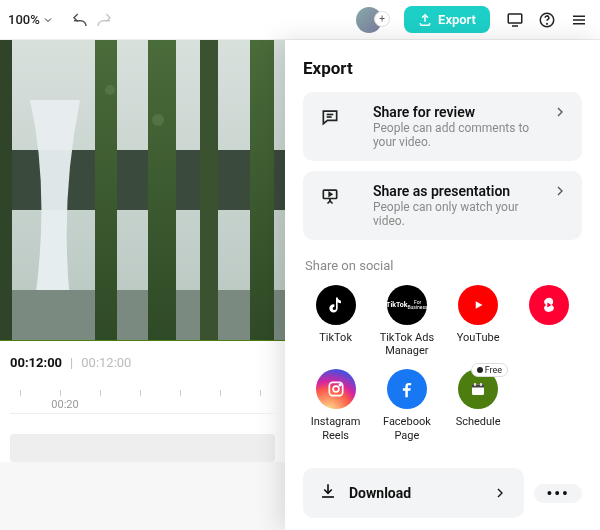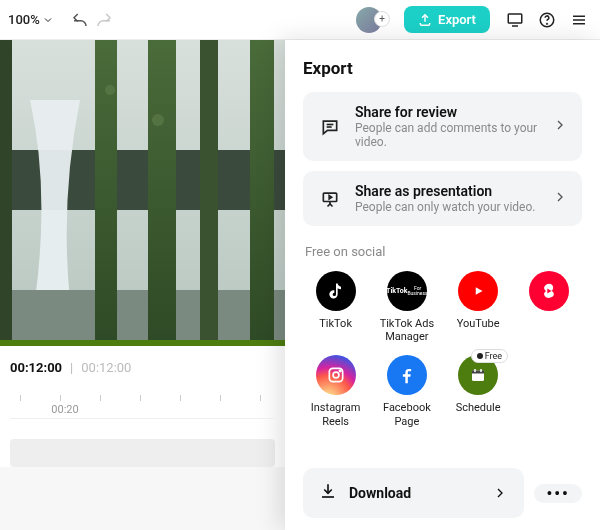--- a/index.html
+++ b/index.html
@@ -18,34 +18,34 @@
   .avatar-add { position: absolute; right: -8px; top: 4px; width: 16px; height: 16px; border-radius: 50%; background: #fff; border: 1px solid #ddd; font-size: 10px; line-height: 14px; text-align: center; color: #555; }
   .export-btn { display: flex; align-items: center; background: #1cd0c7; color: #fff; font-weight: 600; font-size: 13px; border-radius: 8px; padding: 6px 14px; margin: 0 6px 0 16px; cursor: pointer; }
   .export-btn svg { margin-right: 6px; }
   .right-ic { width: 26px; height: 26px; display: flex; align-items: center; justify-content: center; color: #222; cursor: pointer; margin-left: 6px; }
 
   
   .main { display: flex; height: calc(100% - 40px); }
   .left { width: 285px; display: flex; flex-direction: column; }
   .canvas { height: 300px; background: #fff; display: flex; align-items: center; justify-content: center; overflow: hidden; }
   .video-ph { width: 100%; height: 100%; }
-  .timeline { padding: 14px 10px 0 10px; background:#fff; border-top:6px solid #4d7c0f; }
+  .timeline { padding: 14px 10px 0 10px; background:#fff; border-top:1px solid #4d7c0f; }
   .time-row { font-size: 13px; display: flex; align-items: baseline; gap: 8px; }
   .t-cur { font-weight: 700; color: #111; }
   .t-sep { color: #bbb; }
   .t-tot { color: #bbb; }
   .ruler { margin-top: 20px; height: 24px; position: relative; border-bottom: 1px solid #eee; font-size: 11px; color: #999; }
   .tick { position: absolute; top: 0; width: 1px; height: 6px; background: #ccc; }
   .tick-lbl { position: absolute; top: 8px; transform: translateX(-50%); }
   .track { margin-top: 20px; height: 28px; background: #eee; border-radius: 4px; }
 
   
   .panel { flex: 1; background: #fff; box-shadow: -6px 0 24px rgba(0,0,0,0.12); padding: 18px 18px 12px 18px; display: flex; flex-direction: column; overflow: hidden; }
   .panel-title { font-size: 17px; font-weight: 700; color: #111; margin-bottom: 14px; }
-  .card { background: #f3f4f5; border-radius: 10px; padding: 12px 14px; display: flex; align-items: center; margin-bottom: 10px; cursor: pointer; }
+  .card { background: #f3f4f5; border-radius: 10px; padding: 12px 14px; display: flex; margin-bottom: 10px; cursor: pointer; gap: 18px; }
   .card .ic { width: 26px; height: 26px; display: flex; align-items: center; justify-content: center; margin-right: 12px; color: #222; }
   .card .txt { flex: 1; }
   .card .title { font-size: 14px; font-weight: 600; color: #111; }
   .card .sub { font-size: 12px; color: #8a8a8a; margin-top: 1px; }
   .card .chev { color: #555; }
 
   .section-label { font-size: 13px; color: #8a8a8a; margin: 8px 0 12px 2px; }
   .social-grid { display: grid; grid-template-columns: repeat(4, 1fr); gap: 12px 6px; }
   .social { display: flex; flex-direction: column; align-items: center; cursor: pointer; }
   .social .circle { width: 40px; height: 40px; border-radius: 50%; display: flex; align-items: center; justify-content: center; color: #fff; position: relative; }
@@ -206,21 +206,21 @@
         <div class="title">Share as presentation</div>
         <div class="sub">People can only watch your video.</div>
       </div>
       <div class="chev">
         <svg width="16" height="16" viewBox="0 0 24 24" fill="none" stroke="currentColor" stroke-width="2">
             <polyline points="9 6 15 12 9 18"></polyline>
           </svg>
       </div>
     </div>
 
-    <div class="section-label">Free on social</div>
+    <div class="section-label">Share on social</div>
 
     <div class="social-grid">
       <div class="social">
         <div class="circle c-black">
           <svg width="20" height="20" viewBox="0 0 24 24" fill="#fff">
               <path d="M14 3c.3 2 1.8 3.5 4 3.8V10c-1.5 0-2.9-.5-4-1.3V16a5 5 0 1 1-5-5c.3 0 .7 0 1 .1v3a2 2 0 1 0 2 2V3h2z"></path>
             </svg>
         </div>
         <div class="lbl">TikTok</div>
       </div>

